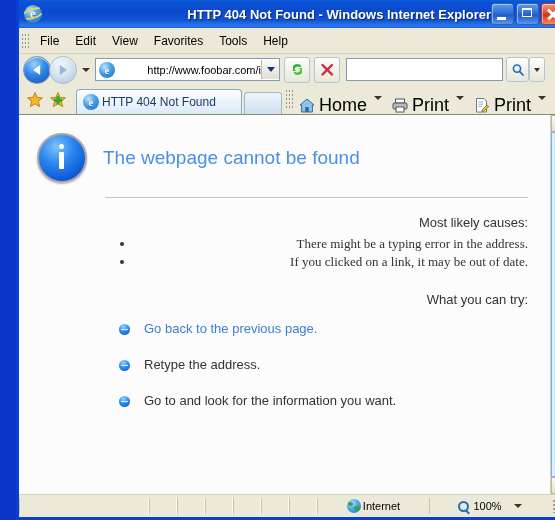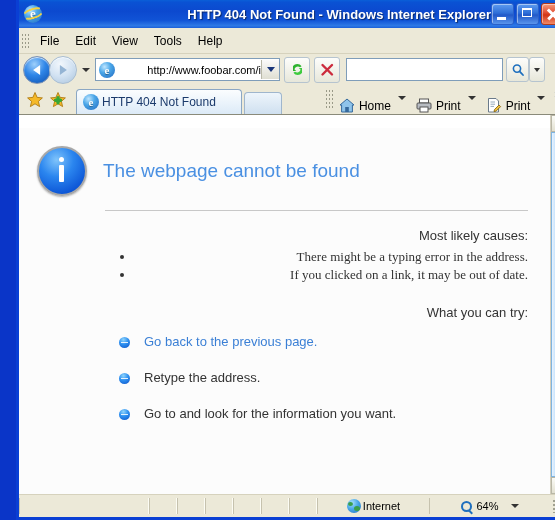--- a/index.html
+++ b/index.html
@@ -248,21 +248,21 @@
     padding-right: 4px;
   }
   .tb-sep {
     width: 8px; height: 20px; margin: 0 2px 4px 4px; flex: none;
     background-image: radial-gradient(#9a9a88 40%, transparent 42%);
     background-size: 3px 4px;
     background-position: 2px 1px;
   }
   .cmd {
     display: flex; align-items: center;
-    font-size: 12px; color: #000;
+    font-size: 18px; color: #000;
     padding: 0 2px 4px 2px;
     white-space: nowrap;
     margin-top: 16px;
   }
   .cmd .ico { width: 18px; height: 17px; margin-right: 3px; flex: none; position: relative; }
   .cmd-caret {
     width: 0; height: 0; margin: 0 7px 4px 5px; flex: none;
     border-left: 4px solid transparent;
     border-right: 4px solid transparent;
     border-top: 4px solid #333;
@@ -281,21 +281,20 @@
     border-top: 1px solid #8a8a7a;
     min-height: 0;
     position: relative;
   }
   .content {
     flex: 1;
     background: #fcfcfc;
     padding: 18px 22px 0 18px;
     min-width: 0;
     overflow: hidden;
-    margin-top: 13px;
   }
   .hdr-row { display: flex; align-items: center; gap: 16px; }
   .info-icon {
     width: 46px; height: 46px; border-radius: 50%;
     flex: none;
     background: radial-gradient(circle at 38% 26%, #7fc4fb 0%, #2b86ef 38%, #0c55d6 78%, #0a44b4 100%);
     border: 2px solid #a8a8a8;
     box-shadow: 0 1px 2px rgba(0,0,0,.3);
     position: relative;
   }
@@ -531,20 +530,21 @@
           <span class="glyph-close-b"></span>
       </div>
     </div>
   </div>
 
   <div class="menubar">
     <div class="grip"></div>
     <div class="menu-item">File</div>
     <div class="menu-item">Edit</div>
     <div class="menu-item">View</div>
+    <div class="menu-item">Favorites</div>
     <div class="menu-item">Tools</div>
     <div class="menu-item">Help</div>
   </div>
 
   <div class="addrbar">
     <div class="navbtn back">
         <span class="arrow-l"></span>
       </div>
     <div class="navbtn fwd">
         <span class="arrow-r"></span>
@@ -705,19 +705,19 @@
     <div class="st-pane st-small"></div>
     <div class="st-pane st-small"></div>
     <div class="st-pane st-small"></div>
     <div class="st-pane st-small"></div>
     <div class="st-zone">
       <span class="globe"></span>
       <span>Internet</span>
     </div>
     <div class="st-zoom">
       <span class="zoom-ico"></span>
-      <span>64%</span>
+      <span>100%</span>
       <span class="zoom-caret"></span>
     </div>
     <div class="resize-grip"></div>
   </div>
 
 </div>
 
 </body></html>

